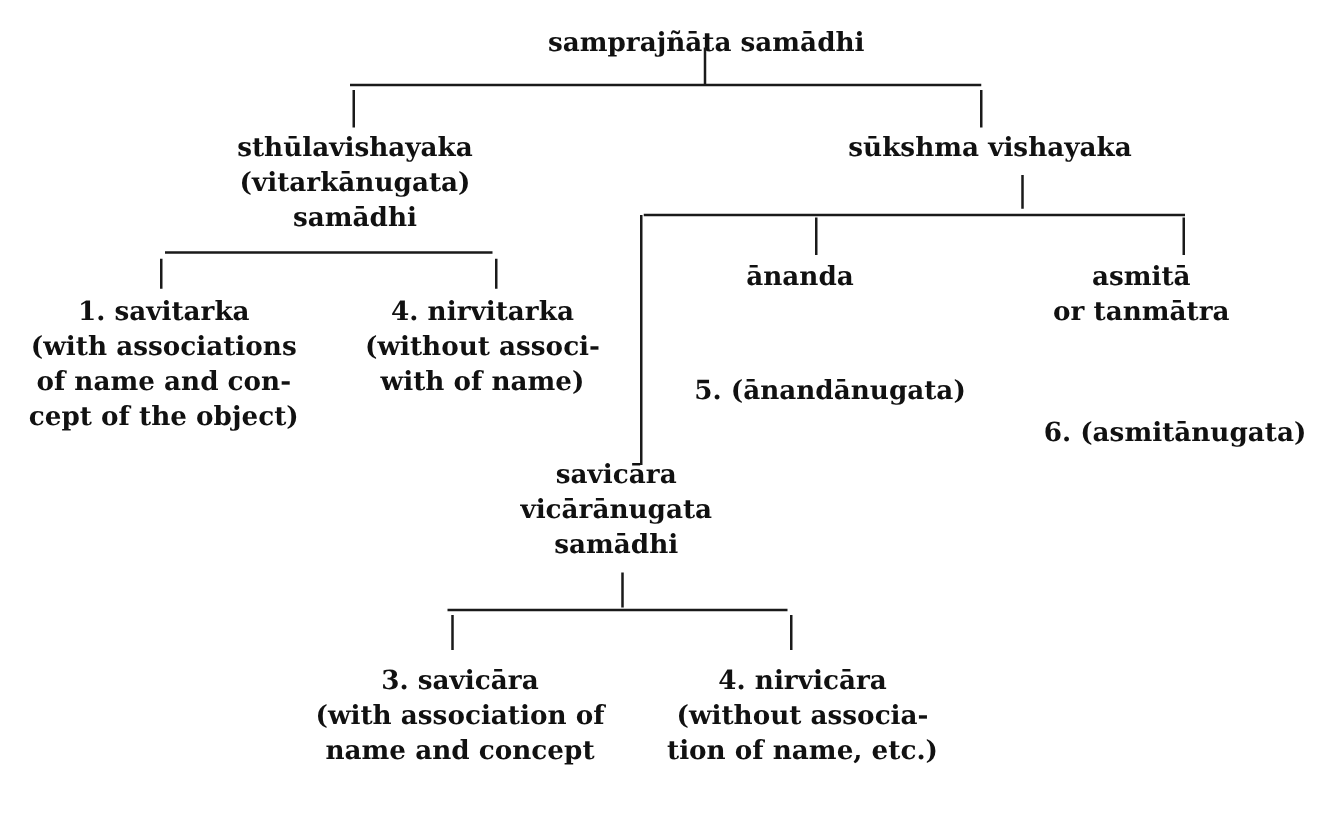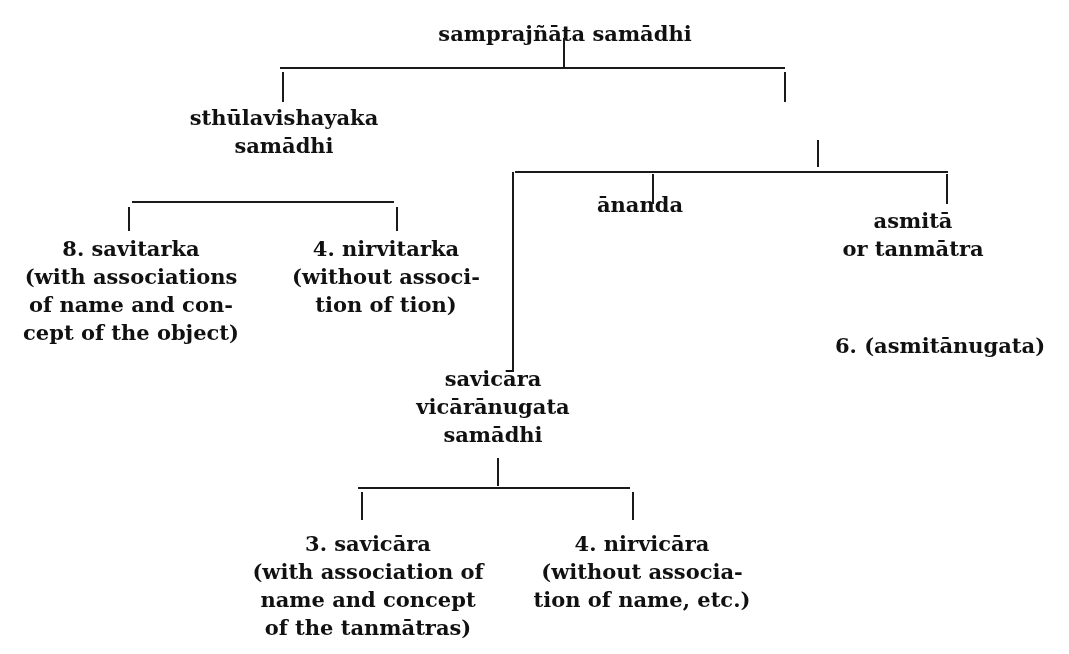--- a/index.html
+++ b/index.html
@@ -34,73 +34,79 @@
   <div class="node" style="left:565px; top:4px;margin-top:16px;">
     <span class="line">samprajñāta samādhi</span>
   </div>
   <div class="vline" style="left:563px; top:38px; height:30px;"></div>
   <div class="hline" style="left:280px; width:505px; top:67px;"></div>
   <div class="vline" style="left:282px; top:72px; height:30px;"></div>
   <div class="vline" style="left:784px; top:72px; height:30px;"></div>
 
   <div class="node" style="left:284px; top:104px;">
     <span class="line">sthūlavishayaka</span>
+    <span class="line">(vitarkānugata)</span>
     <span class="line">samādhi</span>
   </div>
   <div class="hline" style="left:132px; width:262px; top:201px;"></div>
   <div class="vline" style="left:128px; top:207px; height:24px;"></div>
   <div class="vline" style="left:396px; top:207px; height:24px;"></div>
 
   <div class="node" style="left:131px; top:235px;">
-    <span class="line">8. savitarka</span>
+    <span class="line">1. savitarka</span>
     <span class="line">(with associations</span>
     <span class="line">of name and con-</span>
     <span class="line">cept of the object)</span>
   </div>
 
   <div class="node" style="left:386px; top:235px;">
     <span class="line">4. nirvitarka</span>
     <span class="line">(without associ-</span>
-    <span class="line">tion of tion)</span>
+    <span class="line">with of name)</span>
   </div>
 
+  <div class="node" style="left:792px; top:104px;">
+    <span class="line">sūkshma vishayaka</span>
+  </div>
   <div class="vline" style="left:817px; top:140px; height:27px;"></div>
   <div class="hline" style="left:515px; width:433px; top:171px;"></div>
   <div class="vline" style="left:512px; top:172px; height:200px;"></div>
   <div class="vline" style="left:652px; top:174px; height:30px;"></div>
   <div class="vline" style="left:946px; top:174px; height:30px;"></div>
 
-  <div class="node" style="left:640px; top:191px;">
+  <div class="node" style="left:640px; top:207px;">
     <span class="line">ānanda</span>
   </div>
 
   <div class="node" style="left:913px; top:207px;">
     <span class="line">asmitā</span>
     <span class="line">or tanmātra</span>
   </div>
 
+  <div class="node" style="left:664px; top:298px;">
+    <span class="line">5. (ānandānugata)</span>
+  </div>
   <div class="node" style="left:940px; top:298px;margin-top:34px;">
     <span class="line">6. (asmitānugata)</span>
   </div>
 
   <div class="node" style="left:493px; top:365px;">
     <span class="line">savicāra</span>
     <span class="line">vicārānugata</span>
     <span class="line">samādhi</span>
   </div>
   <div class="vline" style="left:497px; top:458px; height:28px;"></div>
   <div class="hline" style="left:358px; width:272px; top:487px;"></div>
   <div class="vline" style="left:361px; top:492px; height:28px;"></div>
   <div class="vline" style="left:632px; top:492px; height:28px;"></div>
 
   <div class="node" style="left:368px; top:530px;">
     <span class="line">3. savicāra</span>
     <span class="line">(with association of</span>
     <span class="line">name and concept</span>
-    <span class="line">of the tanmātras)</span>
   </div>
 
   <div class="node" style="left:642px; top:530px;">
     <span class="line">4. nirvicāra</span>
     <span class="line">(without associa-</span>
     <span class="line">tion of name, etc.)</span>
   </div>
 
 </div>
 

